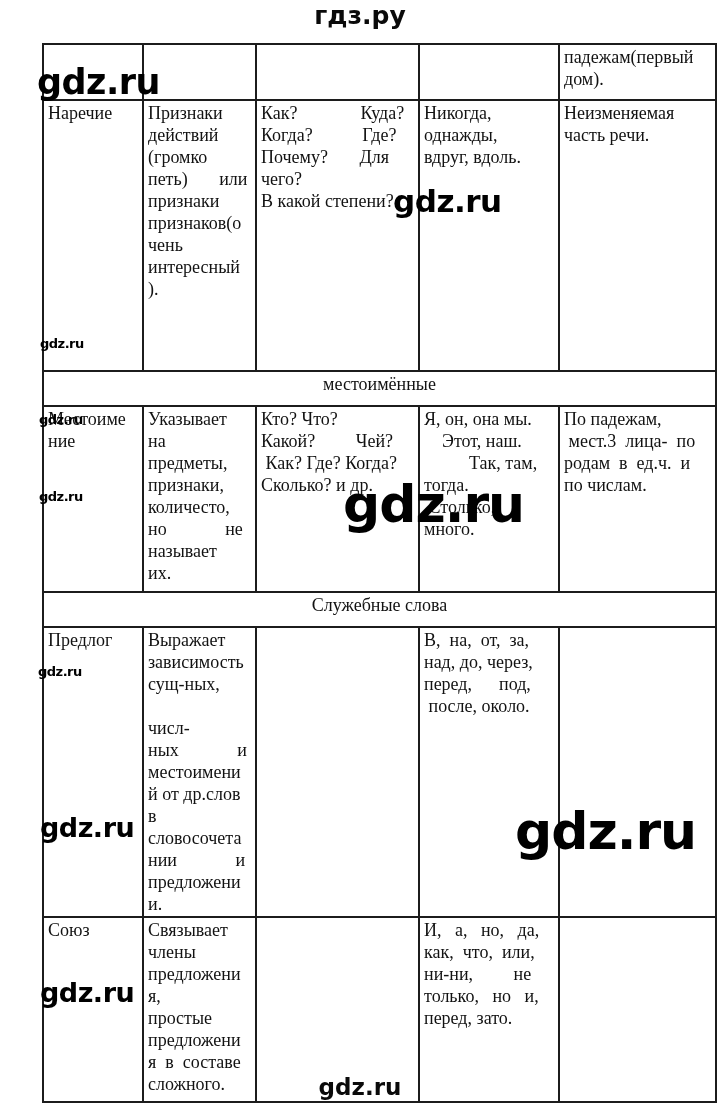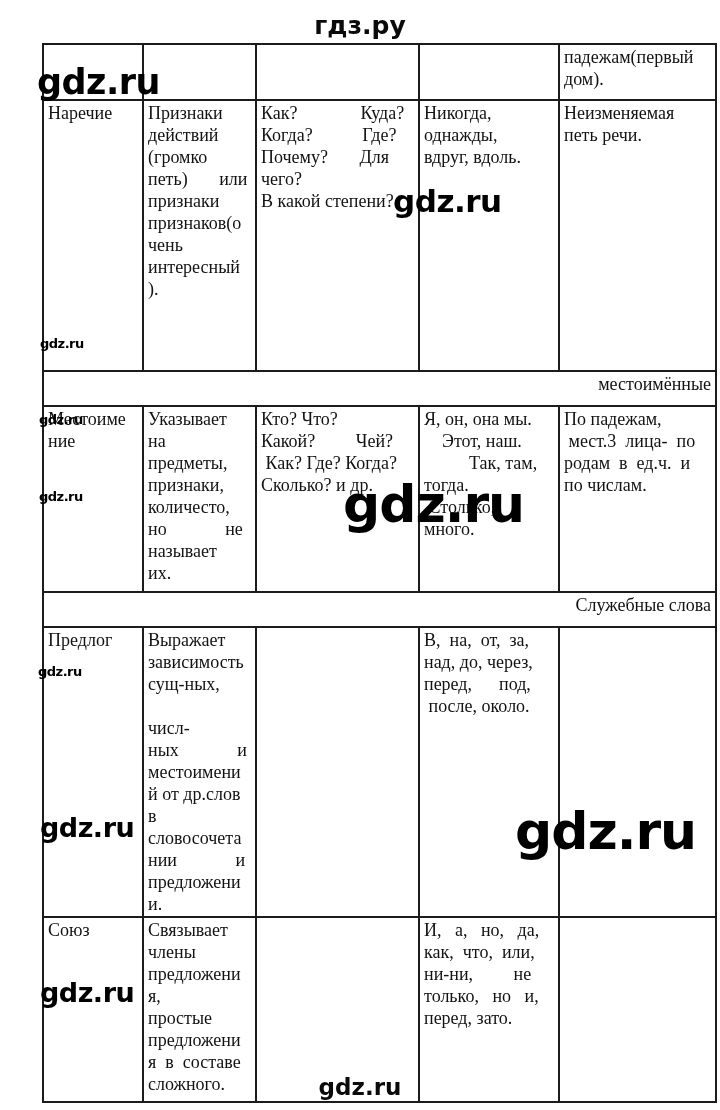--- a/index.html
+++ b/index.html
@@ -1,37 +1,37 @@
 <!DOCTYPE html>
 <html><head>
 <meta charset="utf-8">
 <style>
   html,body { margin:0; padding:0; background:#ffffff; }
   #page {
     position:relative; width:720px; height:1110px; background:#ffffff;
     font-family:"Liberation Serif", serif; color:#121212; overflow:hidden;
   }
   .site-title {
-    position:absolute; top:11px; left:0; width:100%; text-align:center;
+    position:absolute; top:1px; left:0; width:100%; text-align:center;
     font-family:"DejaVu Sans", sans-serif; font-weight:bold; font-size:25px; color:#0a0a0a;
   }
   .site-footer {
     position:absolute; top:1074px; left:0; width:100%; text-align:center;
     font-family:"DejaVu Sans", sans-serif; font-weight:bold; font-size:23px; color:#0a0a0a;
   }
   table.doc-table {
     position:absolute; left:42px; top:43px; width:673px;
     border-collapse:collapse; table-layout:fixed;
   }
   table.doc-table td {
     border:2px solid #1c1c1c; vertical-align:top; padding:1px 4px 1px 4px;
     font-size:18px; line-height:22px; white-space:pre-wrap; overflow:hidden;
     word-break:normal;
   }
-  td.section-cell { text-align:right; vertical-align:middle; padding:1px 2px; }
+  td.section-cell { text-align:center; vertical-align:middle; padding:1px 2px; }
   .wm {
     position:absolute; font-family:"DejaVu Sans", sans-serif; font-weight:bold;
     color:#000; white-space:nowrap; z-index:3; letter-spacing:-0.5px;
   }
   .wm-1  { left:37px;  top:62px;  font-size:35px; }
   .wm-2  { left:393px; top:183px; font-size:31px; }
   .wm-3  { left:40px;  top:336px; font-size:13px; }
   .wm-4  { left:39px;  top:412px; font-size:13px; }
   .wm-5  { left:343px; top:474px; font-size:52px; letter-spacing:-1px; }
   .wm-6  { left:39px;  top:489px; font-size:13px; }
@@ -77,21 +77,21 @@
 ).</td>
       <td>Как?              Куда?
 Когда?           Где?
 Почему?       Для
 чего?
 В какой степени?</td>
       <td>Никогда,
 однажды,
 вдруг, вдоль.</td>
       <td>Неизменяемая
-петь речи.</td>
+часть речи.</td>
     </tr>
     <tr style="height:35px">
       <td class="section-cell" colspan="5">местоимённые</td>
     </tr>
     <tr style="height:186px">
       <td>Местоиме
 ние</td>
       <td>Указывает
 на
 предметы,

